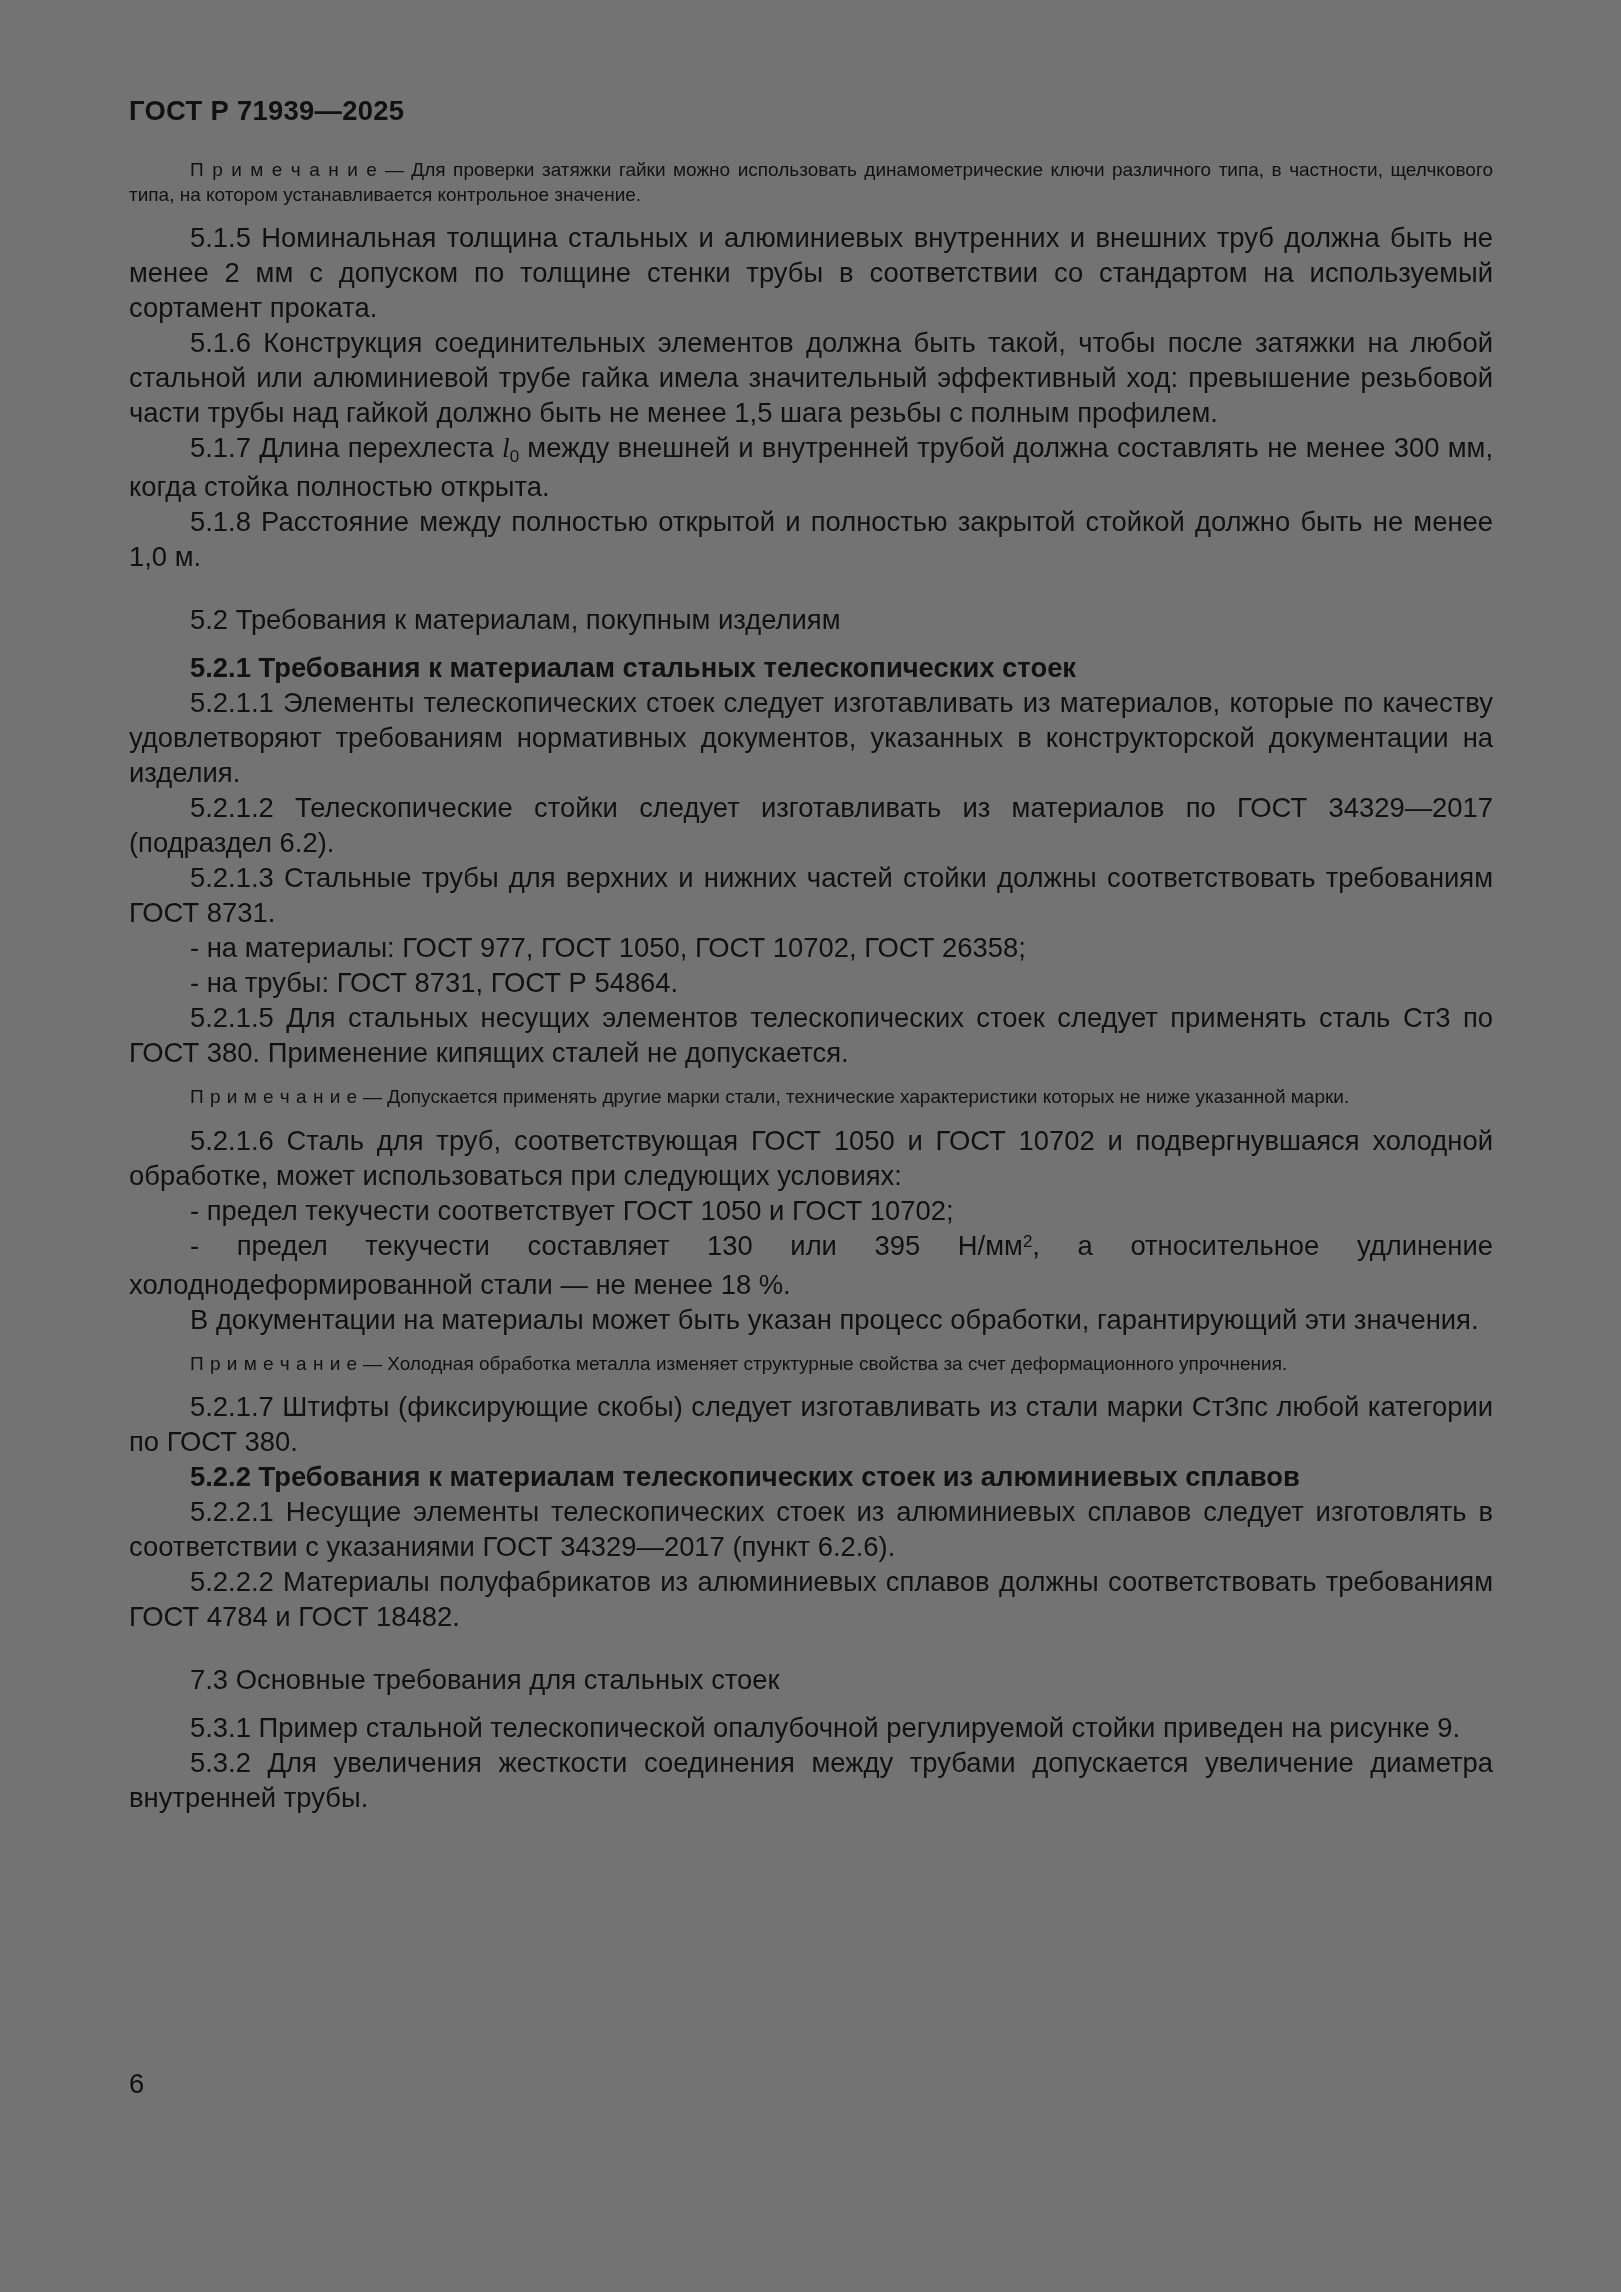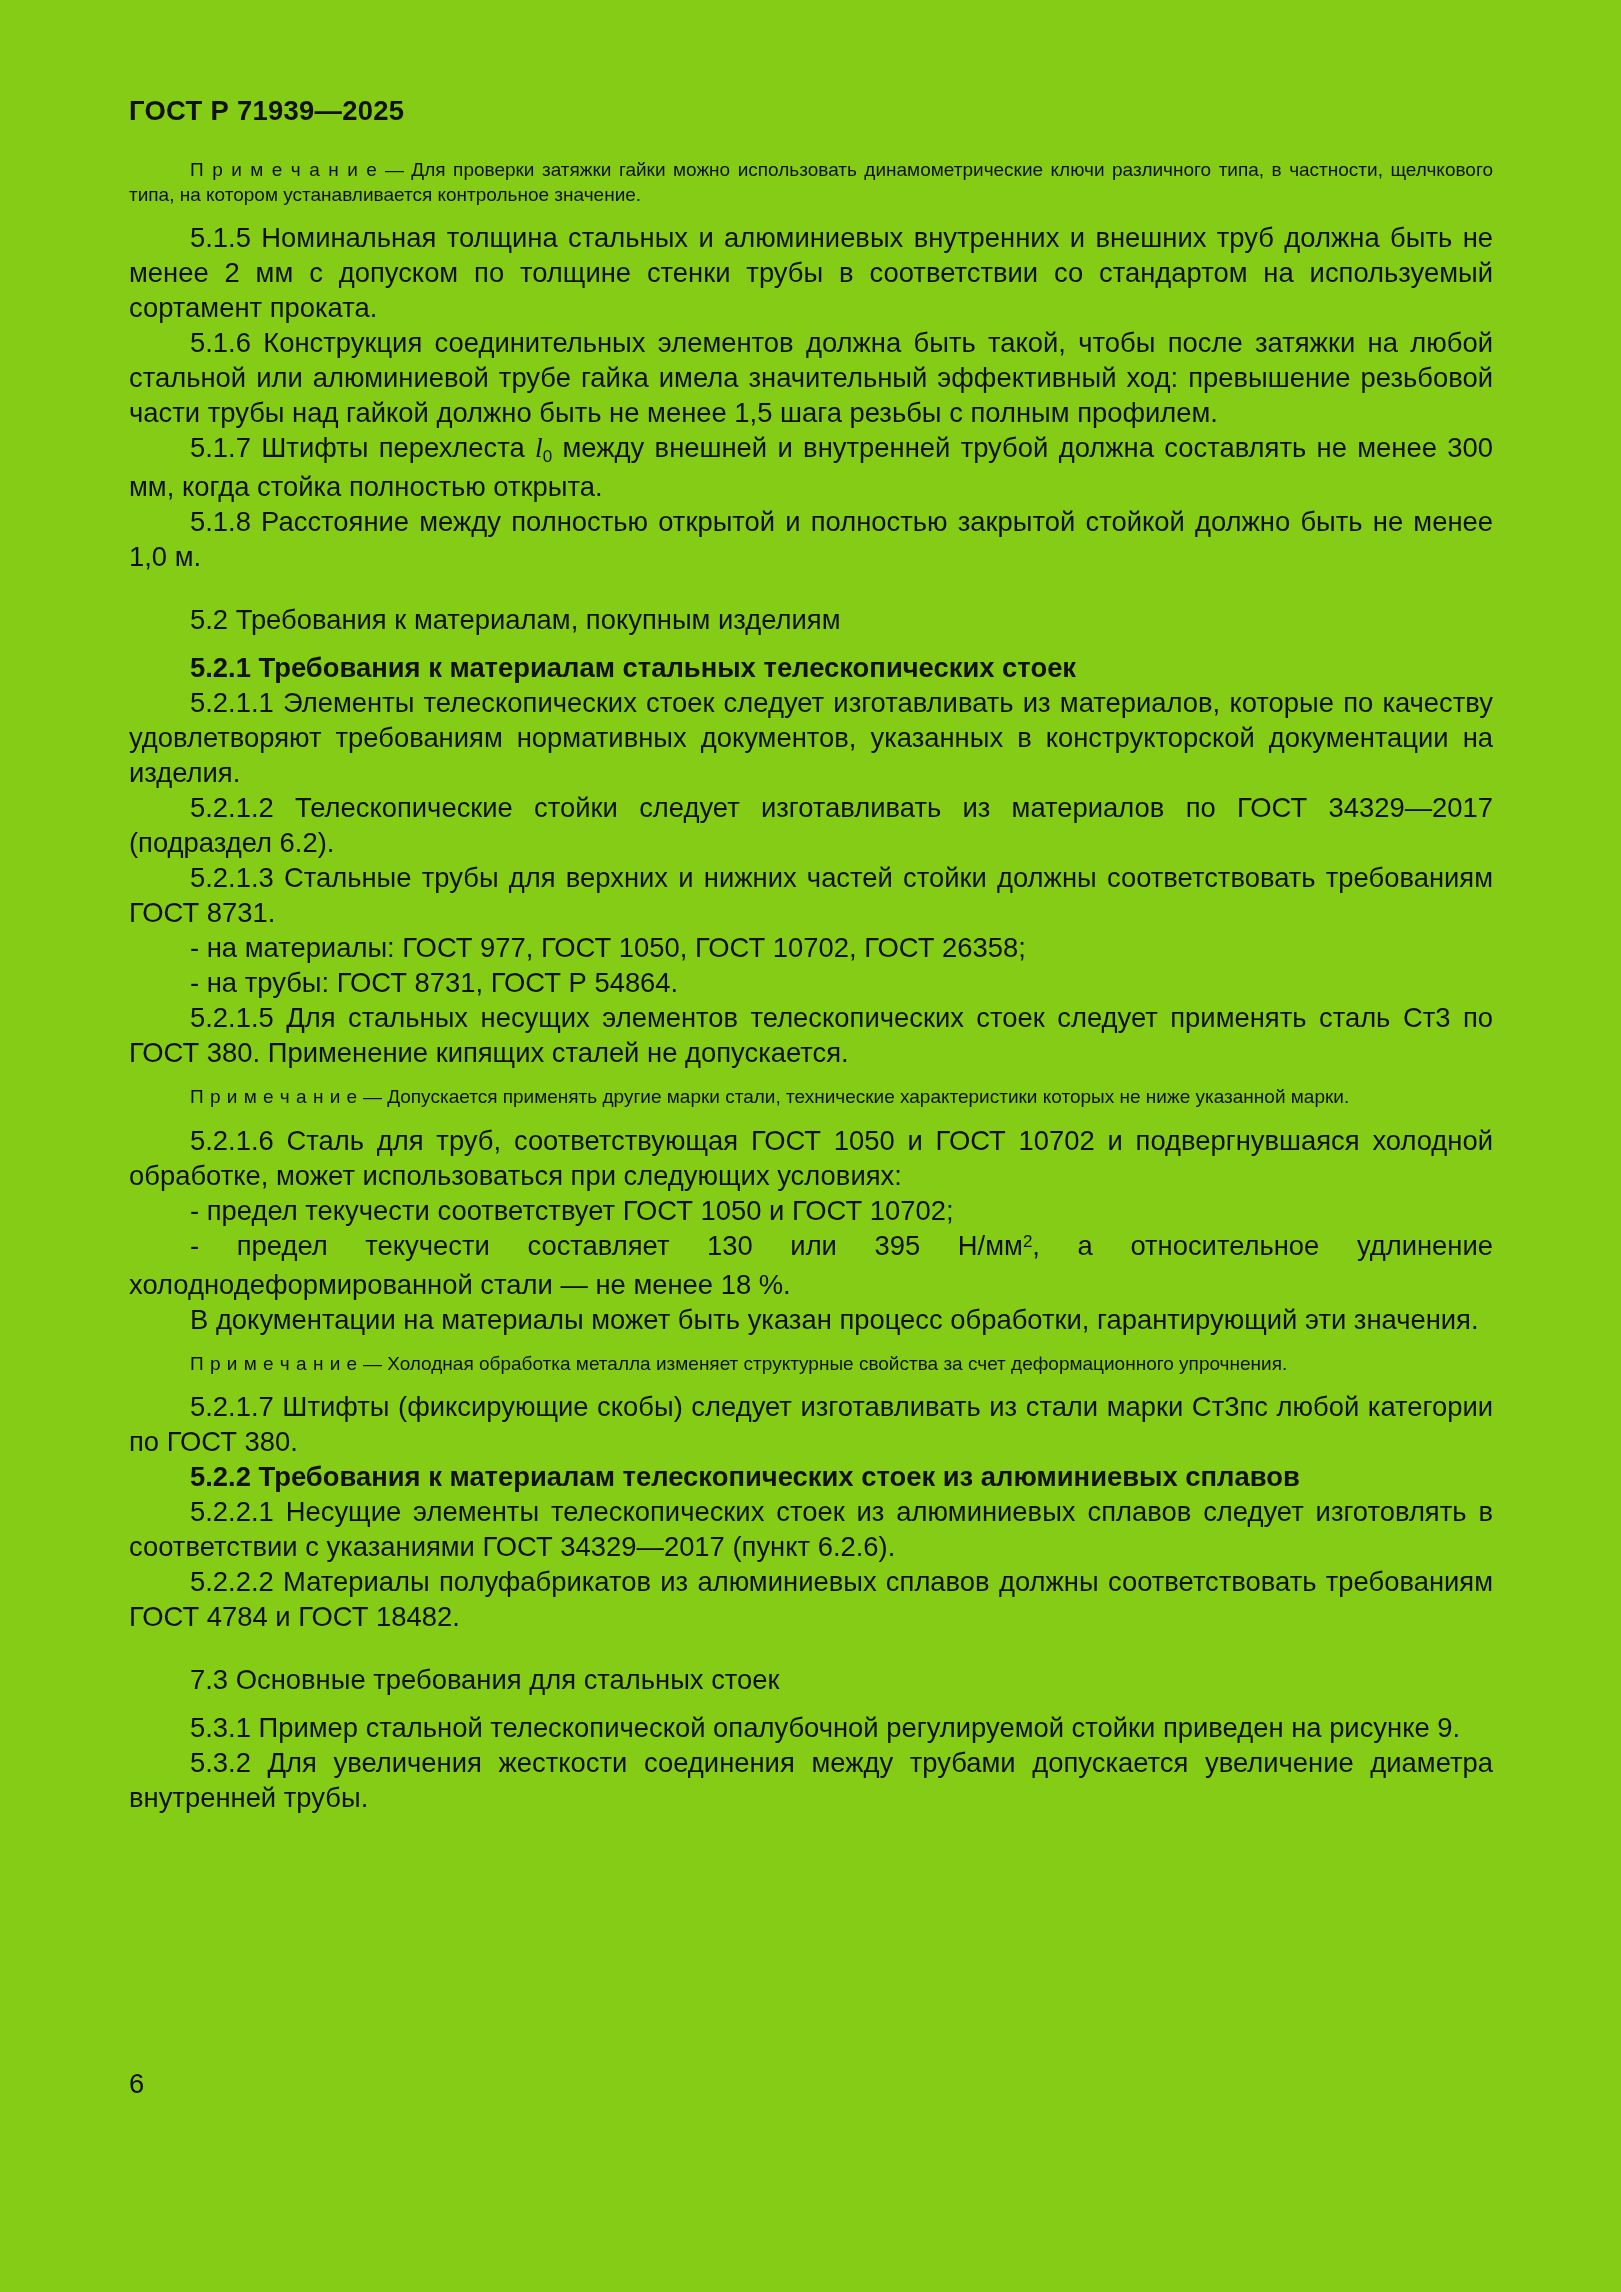--- a/index.html
+++ b/index.html
@@ -7,21 +7,21 @@
   body {
     width: 1621px;
     height: 2293px;
     position: relative;
     font-family: "Liberation Sans", sans-serif;
     color: #111111;
   }
   .page {
     position: absolute;
     inset: 0;
-    background: #84cc16;
+    background: #737373;
   }
   .page-header {
     position: absolute;
     top: 95px;
     left: 129px;
     font-size: 27.4px;
     font-weight: bold;
     letter-spacing: 0.3px;
   }
   .content {
@@ -83,21 +83,21 @@
   <div class="page-header">ГОСТ Р 71939—2025</div>
 
   <div class="content">
 
     <p class="note"><span class="note-label">П р и м е ч а н и е</span> <span>— Для проверки затяжки гайки можно использовать динамометрические ключи различного типа, в частности, щелчкового типа, на котором устанавливается контрольное значение.</span></p>
 
     <p class="para">5.1.5 Номинальная толщина стальных и алюминиевых внутренних и внешних труб должна быть не менее 2 мм с допуском по толщине стенки трубы в соответствии со стандартом на используемый сортамент проката.</p>
 
     <p class="para">5.1.6 Конструкция соединительных элементов должна быть такой, чтобы после затяжки на любой стальной или алюминиевой трубе гайка имела значительный эффективный ход: превышение резьбовой части трубы над гайкой должно быть не менее 1,5 шага резьбы с полным профилем.</p>
 
-    <p class="para"><span>5.1.7 Штифты перехлеста </span><span class="var">l</span><sub class="idx">0</sub><span> между внешней и внутренней трубой должна составлять не менее 300 мм, когда стойка полностью открыта.</span></p>
+    <p class="para"><span>5.1.7 Длина перехлеста </span><span class="var">l</span><sub class="idx">0</sub><span> между внешней и внутренней трубой должна составлять не менее 300 мм, когда стойка полностью открыта.</span></p>
 
     <p class="para">5.1.8 Расстояние между полностью открытой и полностью закрытой стойкой должно быть не менее 1,0 м.</p>
 
     <p class="heading">5.2 Требования к материалам, покупным изделиям</p>
 
     <p class="heading2">5.2.1 Требования к материалам стальных телескопических стоек</p>
 
     <p class="para">5.2.1.1 Элементы телескопических стоек следует изготавливать из материалов, которые по качеству удовлетворяют требованиям нормативных документов, указанных в конструкторской документации на изделия.</p>
 
     <p class="para">5.2.1.2 Телескопические стойки следует изготавливать из материалов по ГОСТ 34329—2017 (подраздел 6.2).</p>

